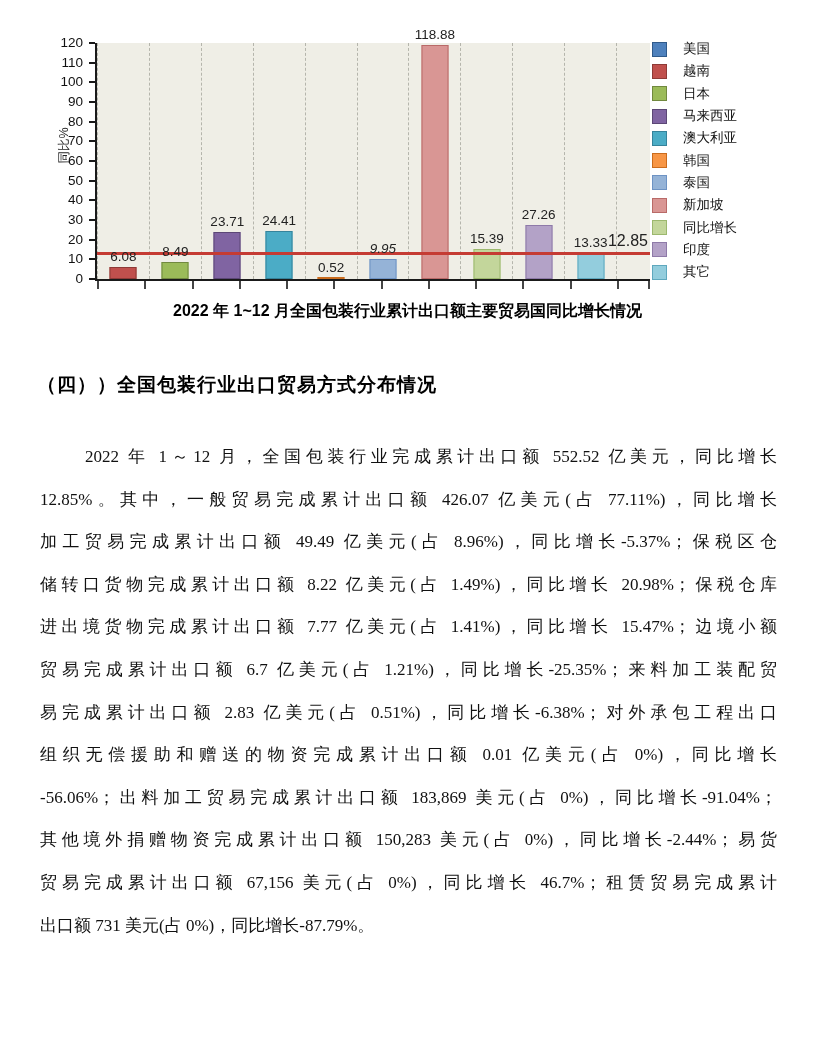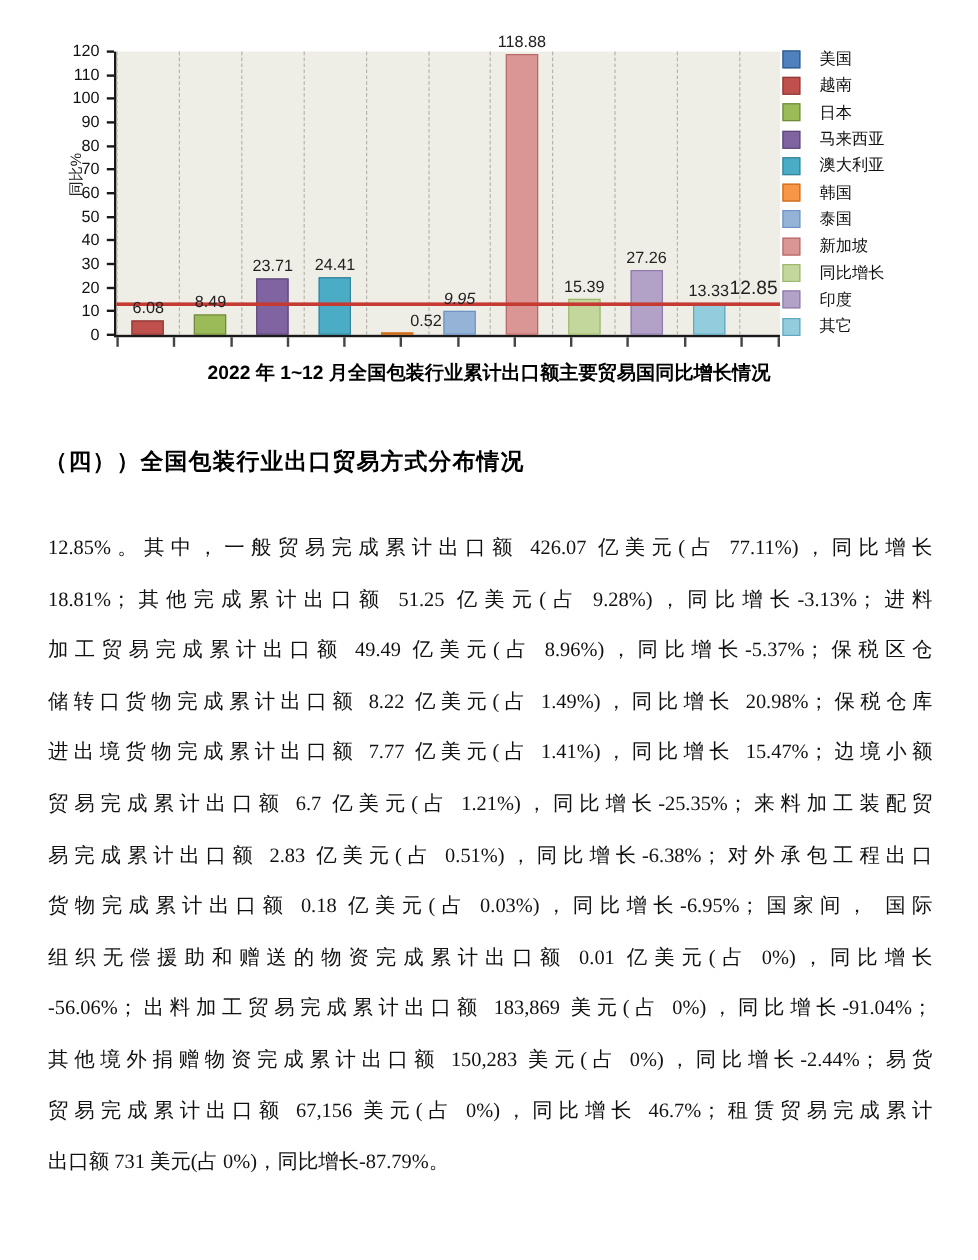--- a/index.html
+++ b/index.html
@@ -92,21 +92,21 @@
         <div class="col grid">
           <div class="bar" style="height: 46.6297px; background: rgb(128, 100, 162); border-color: rgb(92, 71, 118);"></div>
           <div class="bar-label" style="bottom: 49.6297px;">23.71</div>
         </div>
         <div class="col grid">
           <div class="bar" style="height: 48.0063px; background: rgb(75, 172, 198); border-color: rgb(53, 131, 155);"></div>
           <div class="bar-label" style="bottom: 51.0063px;">24.41</div>
         </div>
         <div class="col grid">
           <div class="bar" style="height: 1.5px; background: rgb(247, 150, 70); border-color: rgb(202, 108, 30);"></div>
-          <div class="bar-label" style="bottom: 4.5px; margin-left: 24px;">0.52</div>
+          <div class="bar-label" style="bottom: 4.5px;">0.52</div>
         </div>
         <div class="col grid">
           <div class="bar" style="height: 19.5683px; background: rgb(149, 179, 215); border-color: rgb(110, 147, 196);"></div>
           <div class="bar-label" style="bottom: 22.5683px; font-style: italic;">9.95</div>
         </div>
         <div class="col grid">
           <div class="bar" style="height: 233.797px; background: rgb(217, 150, 148); border-color: rgb(185, 106, 104);"></div>
           <div class="bar-label" style="bottom: 236.797px;">118.88</div>
         </div>
         <div class="col grid">
@@ -184,28 +184,27 @@
           <div class="legend-label">其它</div>
         </div>
       </div>
   </div>
 
   <div id="caption">2022 年 1~12 月全国包装行业累计出口额主要贸易国同比增长情况</div>
 
   <div id="heading">（四））全国包装行业出口贸易方式分布情况</div>
 
   <div id="bodytext">
+    <div class="bline first">2022 年 1～12 月，全国包装行业完成累计出口额 552.52 亿美元，同比增长</div>
     <div class="bline">12.85%。其中，一般贸易完成累计出口额 426.07 亿美元(占 77.11%)，同比增长</div>
-    <div class="bline">18.81%；其他完成累计出口额 51.25 亿美元(占 9.28%)，同比增长-3.13%；进料</div>
     <div class="bline">加工贸易完成累计出口额 49.49 亿美元(占 8.96%)，同比增长-5.37%；保税区仓</div>
     <div class="bline">储转口货物完成累计出口额 8.22 亿美元(占 1.49%)，同比增长 20.98%；保税仓库</div>
     <div class="bline">进出境货物完成累计出口额 7.77 亿美元(占 1.41%)，同比增长 15.47%；边境小额</div>
     <div class="bline">贸易完成累计出口额 6.7 亿美元(占 1.21%)，同比增长-25.35%；来料加工装配贸</div>
     <div class="bline">易完成累计出口额 2.83 亿美元(占 0.51%)，同比增长-6.38%；对外承包工程出口</div>
-    <div class="bline">货物完成累计出口额 0.18 亿美元(占 0.03%)，同比增长-6.95%；国家间， 国际</div>
     <div class="bline">组织无偿援助和赠送的物资完成累计出口额 0.01 亿美元(占 0%)，同比增长</div>
     <div class="bline">-56.06%；出料加工贸易完成累计出口额 183,869 美元(占 0%)，同比增长-91.04%；</div>
     <div class="bline">其他境外捐赠物资完成累计出口额 150,283 美元(占 0%)，同比增长-2.44%；易货</div>
     <div class="bline">贸易完成累计出口额 67,156 美元(占 0%)，同比增长 46.7%；租赁贸易完成累计</div>
     <div class="bline last">出口额 731 美元(占 0%)，同比增长-87.79%。</div>
   </div>
 
 </div>
 
 </body></html>

